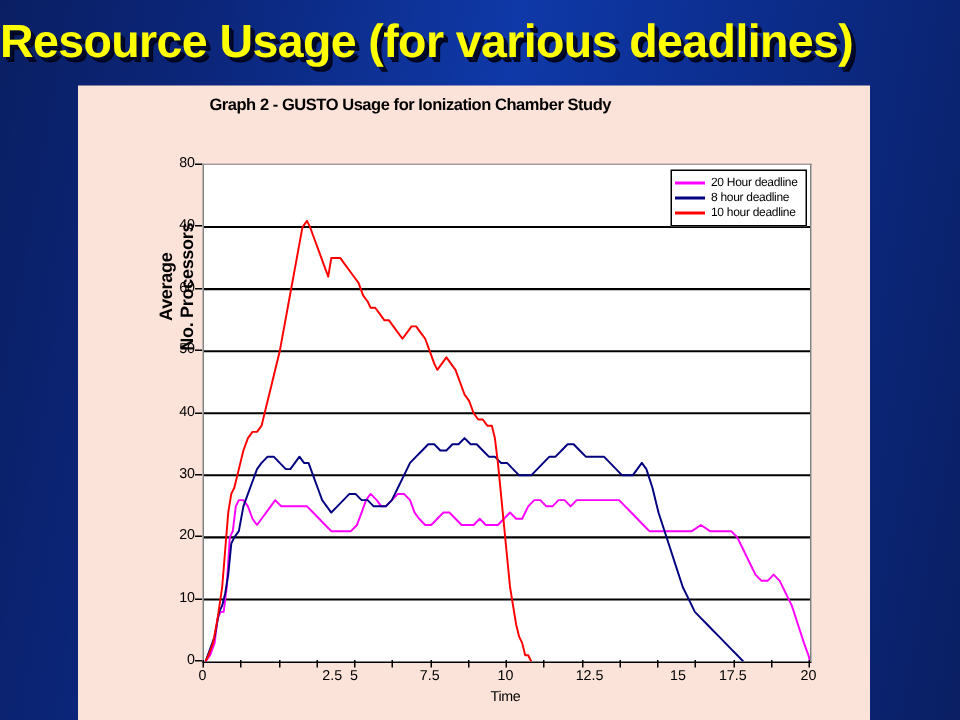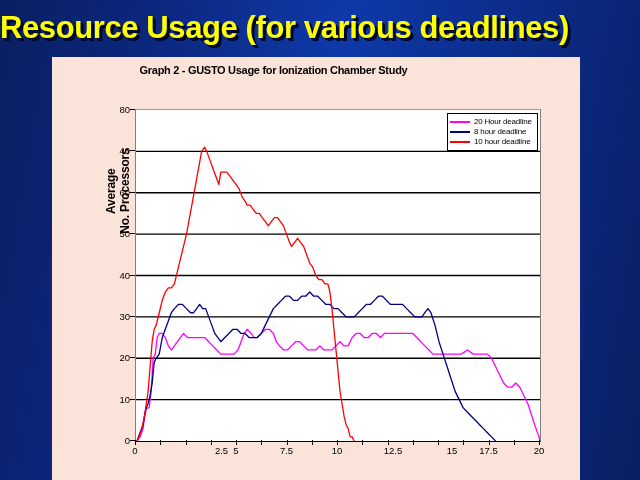--- a/index.html
+++ b/index.html
@@ -229,20 +229,21 @@
       <div class="xtick-mark" style="left: 310.25px;"></div>
       <div class="xtick-mark" style="left: 335.5px;"></div>
       <div class="xtick-mark" style="left: 360.75px;"></div>
       <div class="xtick-mark" style="left: 386px;"></div>
       <div class="xtick-mark" style="left: 411.25px;"></div>
       <div class="xtick-mark" style="left: 436.5px;"></div>
       <div class="xtick-mark" style="left: 461.75px;"></div>
       <div class="xtick-mark" style="left: 487px;"></div>
     </div>
 
+  <div id="x-axis-title">Time</div>
 
   <div id="legend">
       <div class="legend-row">
         <span class="legend-swatch" style="background: rgb(255, 0, 255);"></span>
         <span class="legend-text">20 Hour deadline</span>
       </div>
       <div class="legend-row">
         <span class="legend-swatch" style="background: rgb(0, 0, 128);"></span>
         <span class="legend-text">8 hour deadline</span>
       </div>

